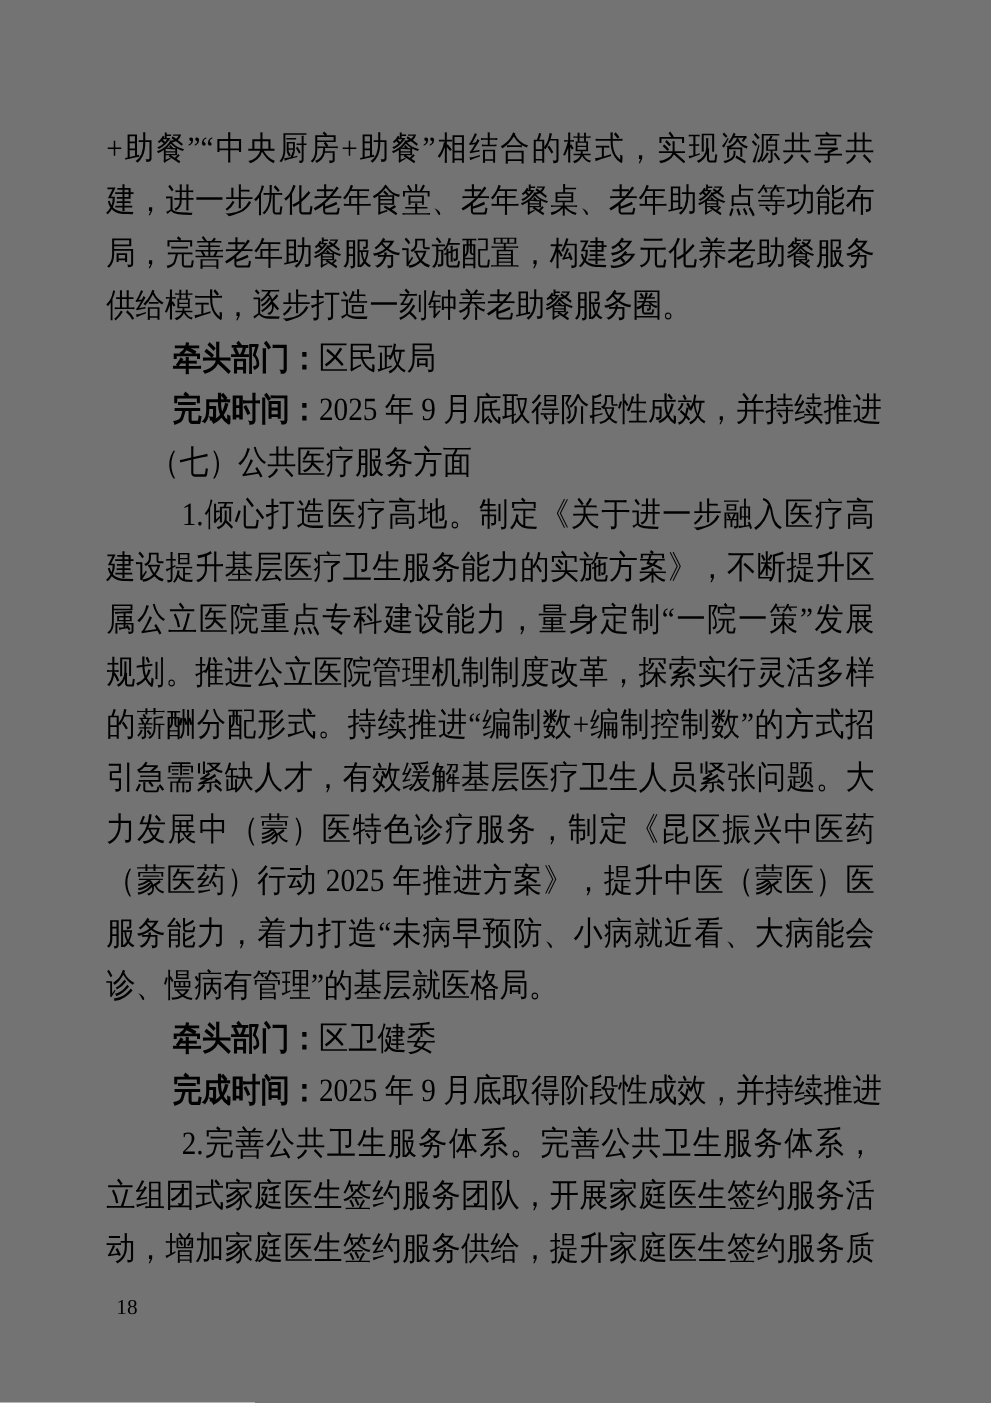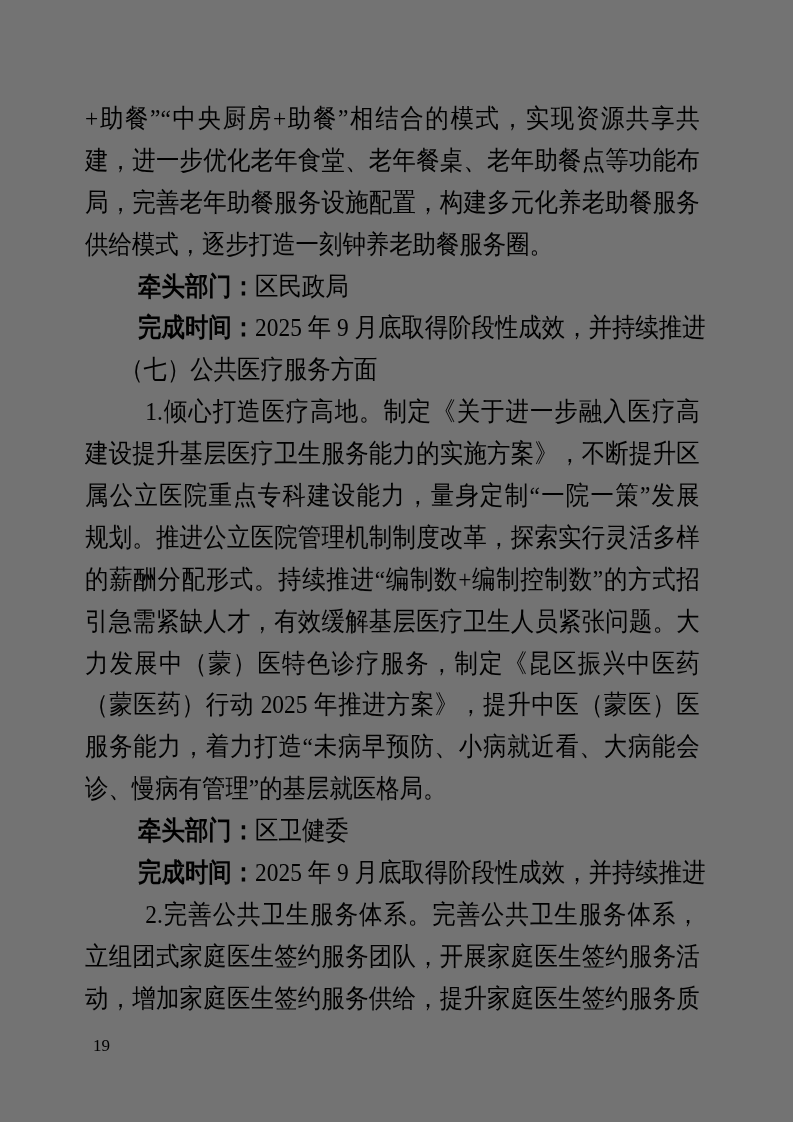--- a/index.html
+++ b/index.html
@@ -80,14 +80,14 @@
 
     <div class="line i-label"><span class="lbl">牵头部门：</span><span>区卫健委</span></div>
     <div class="line i-label"><span class="lbl">完成时间：</span><span>2025 年 9 月底取得阶段性成效，并持续推进</span></div>
 
     <div class="line j i-item">2.完善公共卫生服务体系。完善公共卫生服务体系，建</div>
     <div class="line j">立组团式家庭医生签约服务团队，开展家庭医生签约服务活</div>
     <div class="line j">动，增加家庭医生签约服务供给，提升家庭医生签约服务质</div>
 
   </div>
 
-  <div class="page-number">19</div>
+  <div class="page-number">18</div>
 </div>
 
 </body></html>

